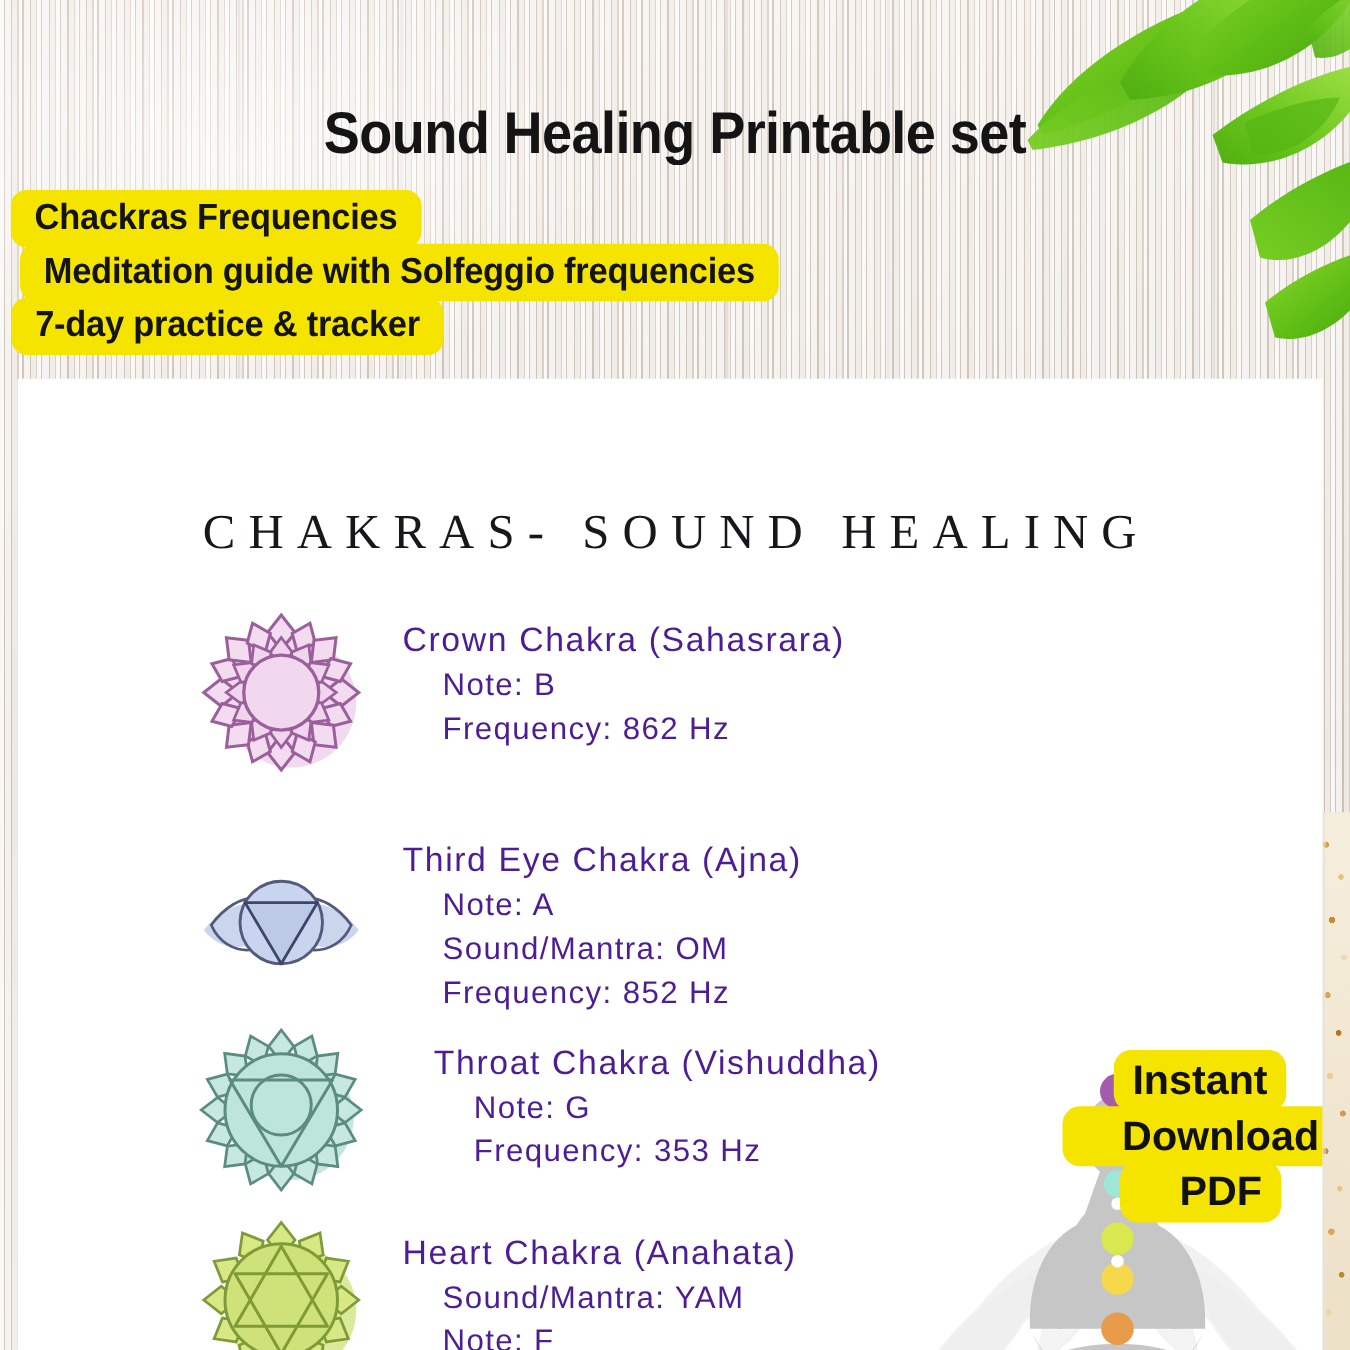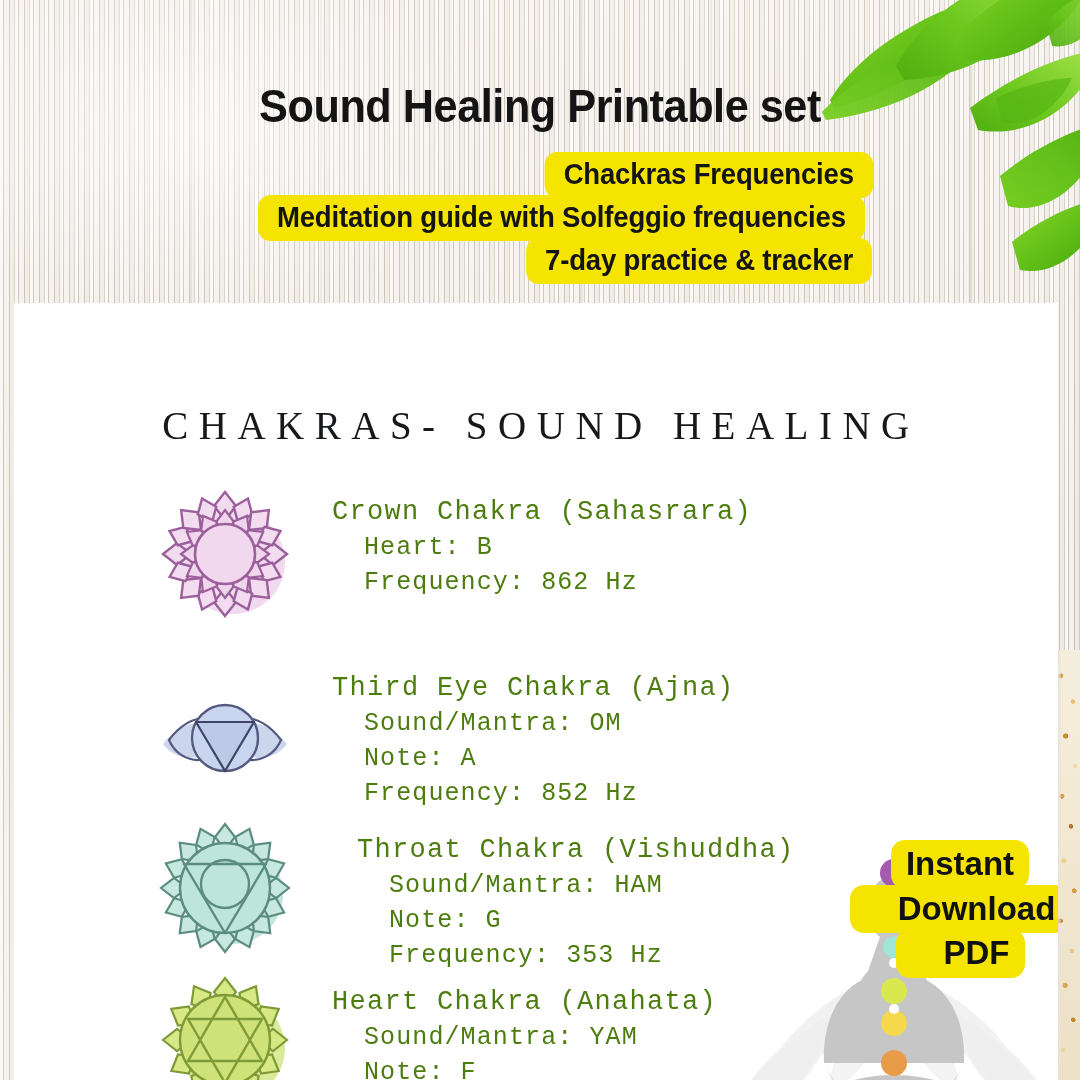--- a/index.html
+++ b/index.html
@@ -91,21 +91,21 @@
     font-weight: 700;
     letter-spacing: -0.5px;
     color: #141414;
     transform: scaleX(0.92);
     white-space: nowrap;
   }
 
   #badge-stack {
     position: absolute;
     top: 152px; left: 0; width: 881px;
-    display: flex; flex-direction: column; align-items: flex-end;
+    display: flex; flex-direction: column; align-items: flex-start;
   }
   .hl-pill {
     background: #F5E400;
     color: #141414;
     font-size: 29px;
     font-weight: 700;
     letter-spacing: -0.2px;
     padding: 6px 20px 7px;
     border-radius: 13px;
     white-space: nowrap;
@@ -146,23 +146,23 @@
     align-items: flex-start;
     height: 186px;
   }
   .chakra-icon {
     width: 146px; height: 146px;
     flex: 0 0 146px;
     margin-left: 138px;
     display: flex; align-items: center; justify-content: center;
   }
   .chakra-text {
-    font-family: Liberation Mono, monospace;
-    color: #4d7c0f;
-    margin-left: 34px;
+    font-family: Liberation Sans, sans-serif;
+    color: #4c1d95;
+    margin-left: 24px;
     padding-top: 18px;
   }
   .chakra-name {
     font-size: 27px;
     letter-spacing: 1.3px;
     white-space: nowrap;
   }
   .chakra-detail {
     font-size: 25px;
     letter-spacing: 1.1px;
@@ -351,21 +351,21 @@
               <path d="M70 114 l9 -12 -9 -12 -9 12 Z"></path>
               <path d="M26 70 l12 9 12 -9 -12 -9 Z"></path>
               <path d="M114 70 l-12 9 -12 -9 12 -9 Z"></path>
             </g>
           </g>
           <circle cx="70" cy="70" r="30" fill="#F2D8EF" stroke="#9B5F9B" stroke-width="2.6"></circle>
         </svg>
       </div>
       <div class="chakra-text">
         <div class="chakra-name">Crown Chakra (Sahasrara)</div>
-        <div class="chakra-detail">Heart: B</div>
+        <div class="chakra-detail">Note: B</div>
         <div class="chakra-detail">Frequency: 862 Hz</div>
       </div>
     </div>
 
     <div class="chakra-row r1">
       <div class="chakra-icon">
         <svg viewBox="0 0 140 140" width="140" height="140">
           <g fill="#C6D2EC" opacity="0.9">
             <path d="M8 62 C 28 36, 60 34, 68 54 C 58 78, 24 84, 8 62 Z"></path>
             <path d="M132 62 C 112 36, 80 34, 72 54 C 82 78, 116 84, 132 62 Z"></path>
@@ -374,22 +374,22 @@
           <g fill="none" stroke="#54597F" stroke-width="2.2">
             <path d="M14 58 C 36 28, 68 30, 72 56 C 64 84, 26 86, 14 58 Z"></path>
             <path d="M126 58 C 104 28, 72 30, 68 56 C 76 84, 114 86, 126 58 Z"></path>
           </g>
           <circle cx="70" cy="56" r="33" fill="#C9D5EE" stroke="#54597F" stroke-width="2.3"></circle>
           <path d="M41 40 L99 40 L70 89 Z" fill="#BCCAE8" stroke="#3E4568" stroke-width="2.2" stroke-linejoin="round"></path>
         </svg>
       </div>
       <div class="chakra-text">
         <div class="chakra-name">Third Eye Chakra (Ajna)</div>
+        <div class="chakra-detail">Note: A</div>
         <div class="chakra-detail">Sound/Mantra: OM</div>
-        <div class="chakra-detail">Note: A</div>
         <div class="chakra-detail">Frequency: 852 Hz</div>
       </div>
     </div>
 
     <div class="chakra-row r2">
       <div class="chakra-icon">
         <svg viewBox="0 0 140 140" width="140" height="140">
           <circle cx="78" cy="76" r="50" fill="#B6E0D4" opacity="0.8"></circle>
           <g stroke="#5C8C81" stroke-width="2.2" fill="#C6E8DE">
             <g>
@@ -417,21 +417,20 @@
               <path d="M134 70 l-13 10 -13 -10 13 -10 Z"></path>
             </g>
           </g>
           <circle cx="70" cy="70" r="45" fill="#BEE5DA" stroke="#5C8C81" stroke-width="2.4"></circle>
           <path d="M29 46 L111 46 L70 115 Z" fill="none" stroke="#5C8C81" stroke-width="2.4" stroke-linejoin="round"></path>
           <circle cx="70" cy="66" r="24" fill="none" stroke="#5C8C81" stroke-width="2.4"></circle>
         </svg>
       </div>
       <div class="chakra-text">
         <div class="chakra-name">Throat Chakra (Vishuddha)</div>
-        <div class="chakra-detail">Sound/Mantra: HAM</div>
         <div class="chakra-detail">Note: G</div>
         <div class="chakra-detail">Frequency: 353 Hz</div>
       </div>
     </div>
 
     <div class="chakra-row r3">
       <div class="chakra-icon">
         <svg viewBox="0 0 140 140" width="140" height="140">
           <circle cx="78" cy="78" r="52" fill="#CFE27A" opacity="0.75"></circle>
           <g stroke="#7E9B37" stroke-width="2.2" fill="#D7E884">

